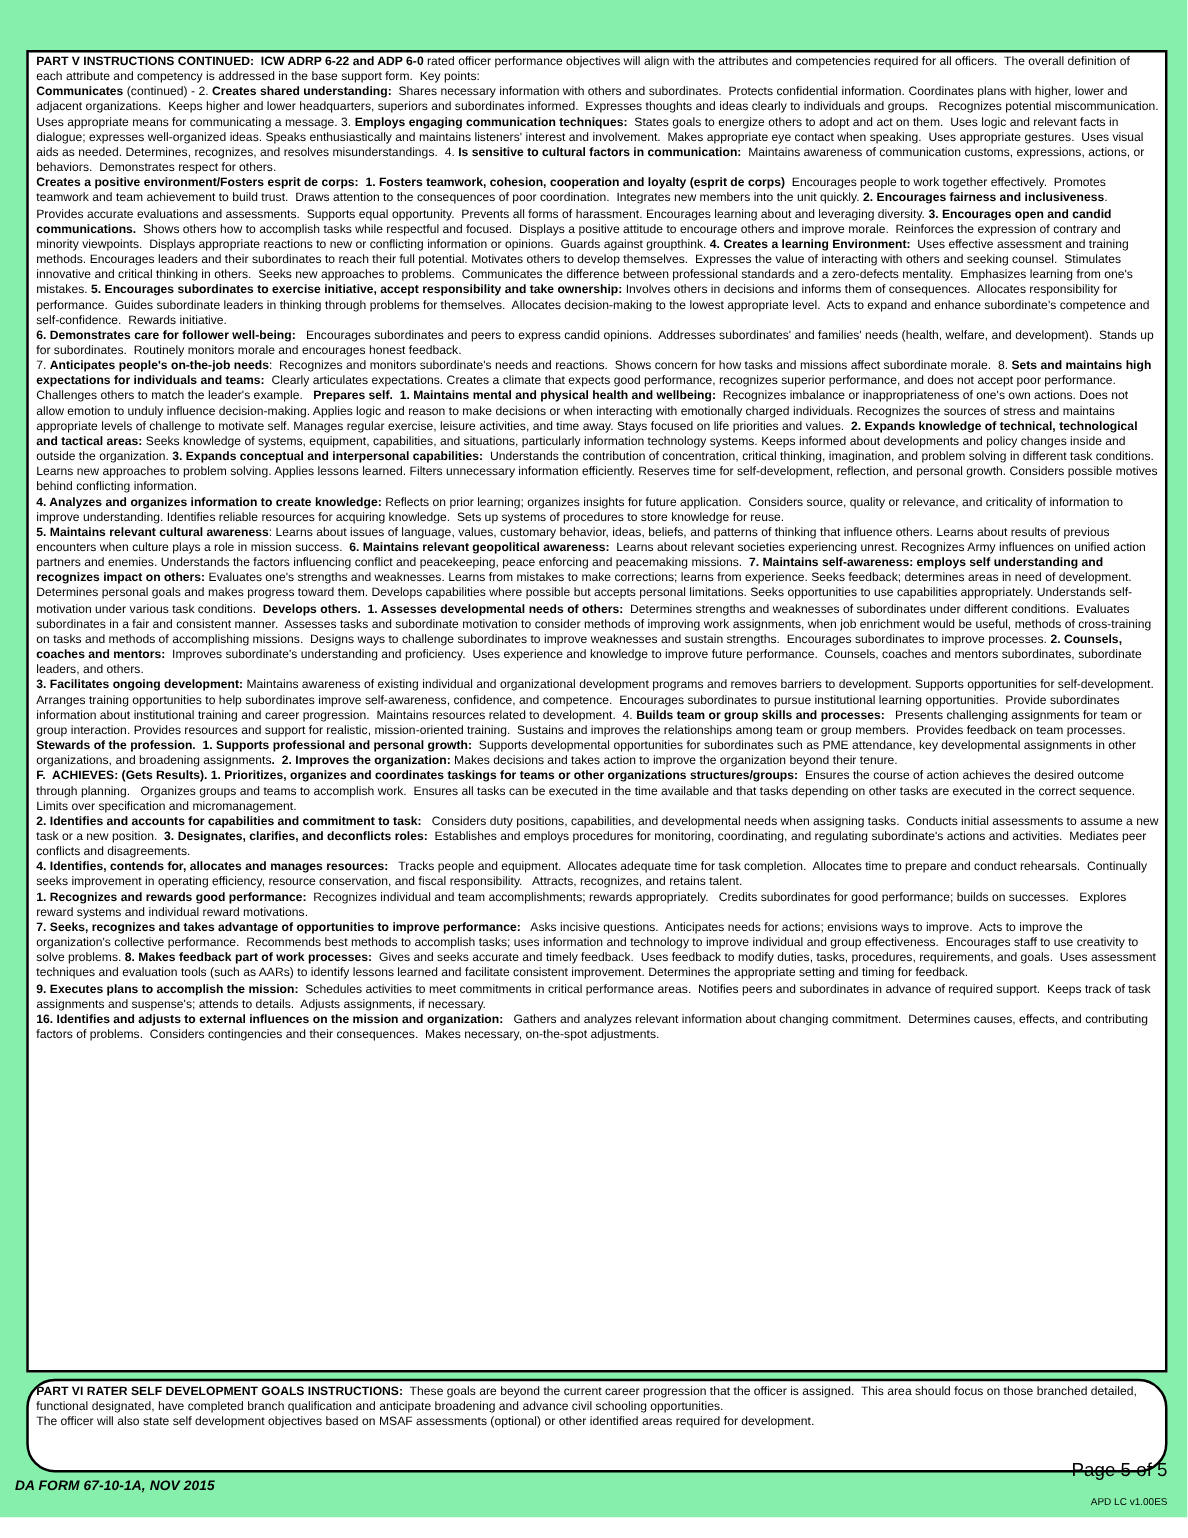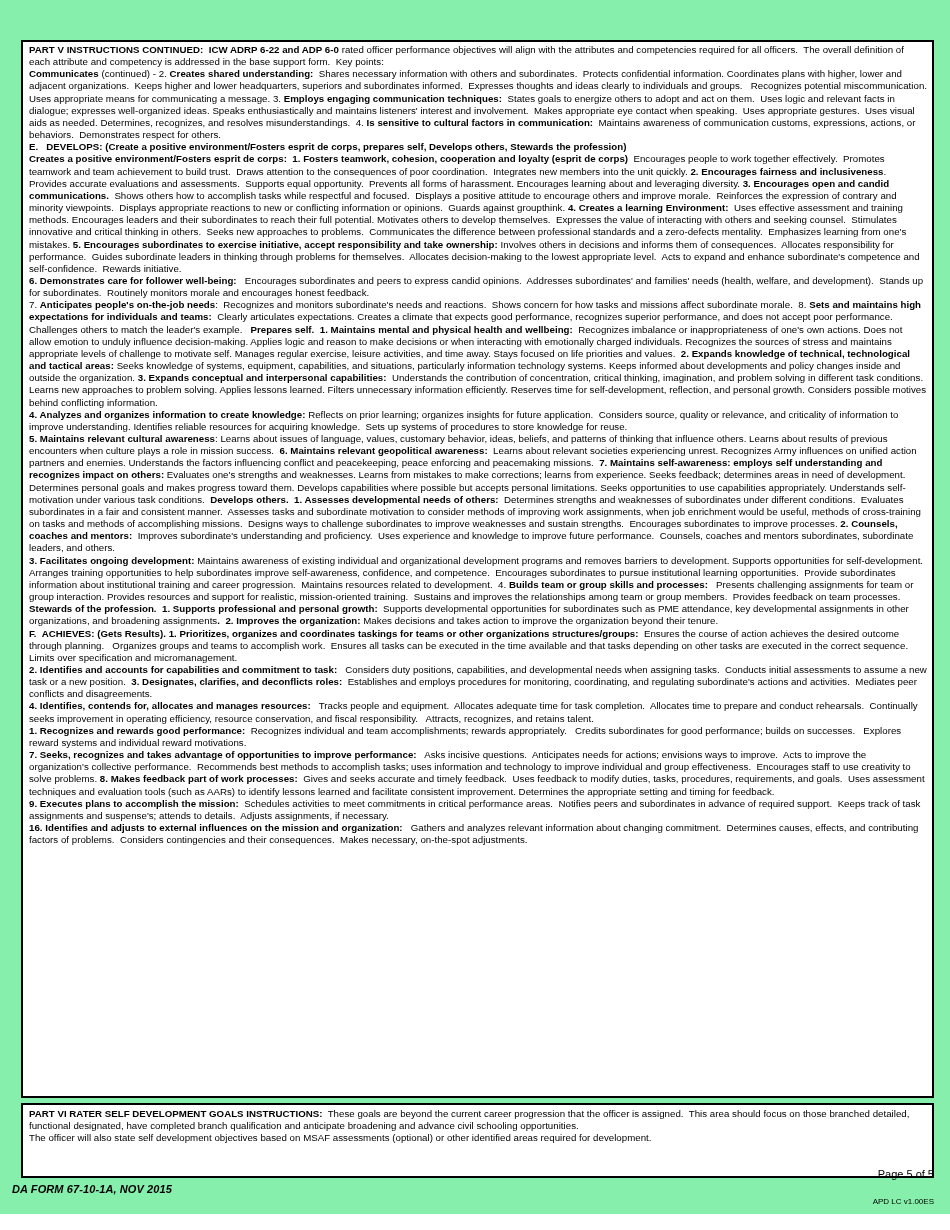--- a/index.html
+++ b/index.html
@@ -28,20 +28,21 @@
     top: 40px;
     height: 1058px;
     padding: 2px 5px 2px 6px;
     overflow: hidden;
   }
   .box-vi {
     top: 1103px;
     height: 75px;
     padding: 3px 5px 2px 6px;
     overflow: hidden;
+    border-radius: 23px;
   }
   .para {
     margin: 0;
     font-size: 9.7px;
     line-height: 12.15px;
     white-space: pre-wrap;
     text-align: left;
     letter-spacing: 0.02px;
   }
   .para .b { font-weight: bold; }
@@ -51,41 +52,40 @@
     top: 1183px;
     font-size: 11px;
     font-weight: bold;
     font-style: italic;
     letter-spacing: 0.1px;
   }
   .footer-right {
     position: absolute;
     right: 16px;
     top: 1168px;
-    font-size: 11px;
+    font-size: 15px;
     text-align: right;
   }
   .footer-apd {
     position: absolute;
     right: 16px;
     top: 1197px;
     font-size: 8px;
     text-align: right;
   }
 </style>
 </head>
 <body>
 
 <div class="page">
 
   <div class="box box-main">
     <div>
         <p class="para"><span class="b">PART V INSTRUCTIONS CONTINUED:  ICW ADRP 6-22 and ADP 6-0</span><span> rated officer performance objectives will align with the attributes and competencies required for all officers.  The overall definition of each attribute and competency is addressed in the base support form.  Key points:</span></p>
         <p class="para"><span class="b">Communicates</span><span> (continued) - 2. </span><span class="b">Creates shared understanding:</span><span>  Shares necessary information with others and subordinates.  Protects confidential information. Coordinates plans with higher, lower and adjacent organizations.  Keeps higher and lower headquarters, superiors and subordinates informed.  Expresses thoughts and ideas clearly to individuals and groups.   Recognizes potential miscommunication.   Uses appropriate means for communicating a message. 3. </span><span class="b">Employs engaging communication techniques:</span><span>  States goals to energize others to adopt and act on them.  Uses logic and relevant facts in dialogue; expresses well-organized ideas. Speaks enthusiastically and maintains listeners' interest and involvement.  Makes appropriate eye contact when speaking.  Uses appropriate gestures.  Uses visual aids as needed. Determines, recognizes, and resolves misunderstandings.  4. </span><span class="b">Is sensitive to cultural factors in communication:</span><span>  Maintains awareness of communication customs, expressions, actions, or behaviors.  Demonstrates respect for others.</span></p>
-        <p class="para"><span class="b">E.   DEVELOPS: (Create a positive environment/Fosters esprit de corps, prepares self, Develops others, Stewards the profession)</span></p>
         <p class="para"><span class="b">Creates a positive environment/Fosters esprit de corps:  1. Fosters teamwork, cohesion, cooperation and loyalty (esprit de corps)</span><span>  Encourages people to work together effectively.  Promotes teamwork and team achievement to build trust.  Draws attention to the consequences of poor coordination.  Integrates new members into the unit quickly. </span><span class="b">2. Encourages fairness and inclusiveness</span><span>.  Provides accurate evaluations and assessments.  Supports equal opportunity.  Prevents all forms of harassment. Encourages learning about and leveraging diversity. </span><span class="b">3. Encourages open and candid communications.</span><span>  Shows others how to accomplish tasks while respectful and focused.  Displays a positive attitude to encourage others and improve morale.  Reinforces the expression of contrary and minority viewpoints.  Displays appropriate reactions to new or conflicting information or opinions.  Guards against groupthink. </span><span class="b">4. Creates a learning Environment:</span><span>  Uses effective assessment and training methods. Encourages leaders and their subordinates to reach their full potential. Motivates others to develop themselves.  Expresses the value of interacting with others and seeking counsel.  Stimulates innovative and critical thinking in others.  Seeks new approaches to problems.  Communicates the difference between professional standards and a zero-defects mentality.  Emphasizes learning from one's mistakes. </span><span class="b">5. Encourages subordinates to exercise initiative, accept responsibility and take ownership:</span><span> Involves others in decisions and informs them of consequences.  Allocates responsibility for performance.  Guides subordinate leaders in thinking through problems for themselves.  Allocates decision-making to the lowest appropriate level.  Acts to expand and enhance subordinate's competence and self-confidence.  Rewards initiative.</span></p>
         <p class="para"><span class="b">6. Demonstrates care for follower well-being:</span><span>   Encourages subordinates and peers to express candid opinions.  Addresses subordinates' and families' needs (health, welfare, and development).  Stands up for subordinates.  Routinely monitors morale and encourages honest feedback.</span></p>
         <p class="para"><span>7. </span><span class="b">Anticipates people's on-the-job needs</span><span>:  Recognizes and monitors subordinate's needs and reactions.  Shows concern for how tasks and missions affect subordinate morale.  8. </span><span class="b">Sets and maintains high expectations for individuals and teams:</span><span>  Clearly articulates expectations. Creates a climate that expects good performance, recognizes superior performance, and does not accept poor performance.   Challenges others to match the leader's example.   </span><span class="b">Prepares self.  1. Maintains mental and physical health and wellbeing:</span><span>  Recognizes imbalance or inappropriateness of one's own actions. Does not allow emotion to unduly influence decision-making. Applies logic and reason to make decisions or when interacting with emotionally charged individuals. Recognizes the sources of stress and maintains appropriate levels of challenge to motivate self. Manages regular exercise, leisure activities, and time away. Stays focused on life priorities and values.  </span><span class="b">2. Expands knowledge of technical, technological and tactical areas:</span><span> Seeks knowledge of systems, equipment, capabilities, and situations, particularly information technology systems. Keeps informed about developments and policy changes inside and outside the organization. </span><span class="b">3. Expands conceptual and interpersonal capabilities:</span><span>  Understands the contribution of concentration, critical thinking, imagination, and problem solving in different task conditions. Learns new approaches to problem solving. Applies lessons learned. Filters unnecessary information efficiently. Reserves time for self-development, reflection, and personal growth. Considers possible motives behind conflicting information.</span></p>
         <p class="para"><span class="b">4. Analyzes and organizes information to create knowledge:</span><span> Reflects on prior learning; organizes insights for future application.  Considers source, quality or relevance, and criticality of information to improve understanding. Identifies reliable resources for acquiring knowledge.  Sets up systems of procedures to store knowledge for reuse.</span></p>
         <p class="para"><span class="b">5. Maintains relevant cultural awareness</span><span>: Learns about issues of language, values, customary behavior, ideas, beliefs, and patterns of thinking that influence others. Learns about results of previous encounters when culture plays a role in mission success.  </span><span class="b">6. Maintains relevant geopolitical awareness:</span><span>  Learns about relevant societies experiencing unrest. Recognizes Army influences on unified action partners and enemies. Understands the factors influencing conflict and peacekeeping, peace enforcing and peacemaking missions.  </span><span class="b">7. Maintains self-awareness: employs self understanding and recognizes impact on others:</span><span> Evaluates one's strengths and weaknesses. Learns from mistakes to make corrections; learns from experience. Seeks feedback; determines areas in need of development. Determines personal goals and makes progress toward them. Develops capabilities where possible but accepts personal limitations. Seeks opportunities to use capabilities appropriately. Understands self-motivation under various task conditions.  </span><span class="b">Develops others.  1. Assesses developmental needs of others:</span><span>  Determines strengths and weaknesses of subordinates under different conditions.  Evaluates subordinates in a fair and consistent manner.  Assesses tasks and subordinate motivation to consider methods of improving work assignments, when job enrichment would be useful, methods of cross-training on tasks and methods of accomplishing missions.  Designs ways to challenge subordinates to improve weaknesses and sustain strengths.  Encourages subordinates to improve processes. </span><span class="b">2. Counsels, coaches and mentors:</span><span>  Improves subordinate's understanding and proficiency.  Uses experience and knowledge to improve future performance.  Counsels, coaches and mentors subordinates, subordinate leaders, and others.</span></p>
         <p class="para"><span class="b">3. Facilitates ongoing development:</span><span> Maintains awareness of existing individual and organizational development programs and removes barriers to development. Supports opportunities for self-development.  Arranges training opportunities to help subordinates improve self-awareness, confidence, and competence.  Encourages subordinates to pursue institutional learning opportunities.  Provide subordinates information about institutional training and career progression.  Maintains resources related to development.  4. </span><span class="b">Builds team or group skills and processes:</span><span>   Presents challenging assignments for team or group interaction. Provides resources and support for realistic, mission-oriented training.  Sustains and improves the relationships among team or group members.  Provides feedback on team processes.</span></p>
         <p class="para"><span class="b">Stewards of the profession.  1. Supports professional and personal growth:</span><span>  Supports developmental opportunities for subordinates such as PME attendance, key developmental assignments in other organizations, and broadening assignments</span><span class="b">. </span><span> </span><span class="b">2. Improves the organization:</span><span> Makes decisions and takes action to improve the organization beyond their tenure.</span></p>
         <p class="para"><span class="b">F.  ACHIEVES: (Gets Results). 1. Prioritizes, organizes and coordinates taskings for teams or other organizations structures/groups:</span><span>  Ensures the course of action achieves the desired outcome through planning.   Organizes groups and teams to accomplish work.  Ensures all tasks can be executed in the time available and that tasks depending on other tasks are executed in the correct sequence.  Limits over specification and micromanagement.</span></p>
         <p class="para"><span class="b">2. Identifies and accounts for capabilities and commitment to task:</span><span>   Considers duty positions, capabilities, and developmental needs when assigning tasks.  Conducts initial assessments to assume a new task or a new position.  </span><span class="b">3. Designates, clarifies, and deconflicts roles:</span><span>  Establishes and employs procedures for monitoring, coordinating, and regulating subordinate's actions and activities.  Mediates peer conflicts and disagreements.</span></p>
         <p class="para"><span class="b">4. Identifies, contends for, allocates and manages resources:</span><span>   Tracks people and equipment.  Allocates adequate time for task completion.  Allocates time to prepare and conduct rehearsals.  Continually seeks improvement in operating efficiency, resource conservation, and fiscal responsibility.   Attracts, recognizes, and retains talent.</span></p>

